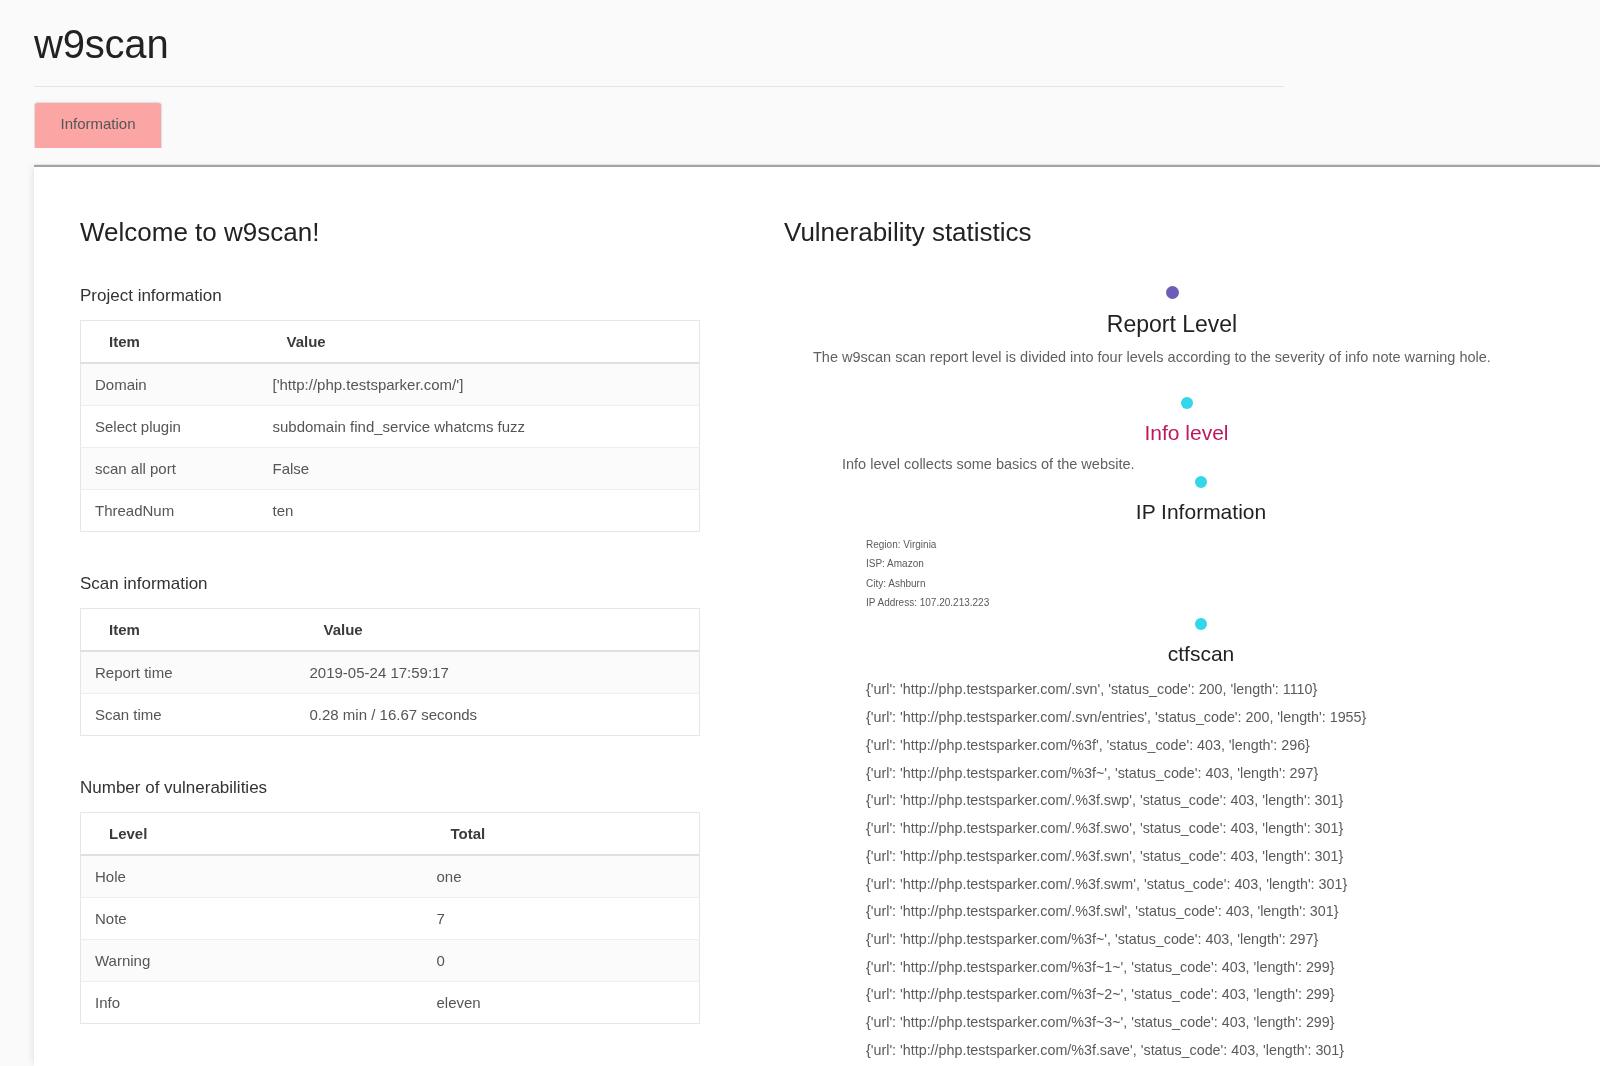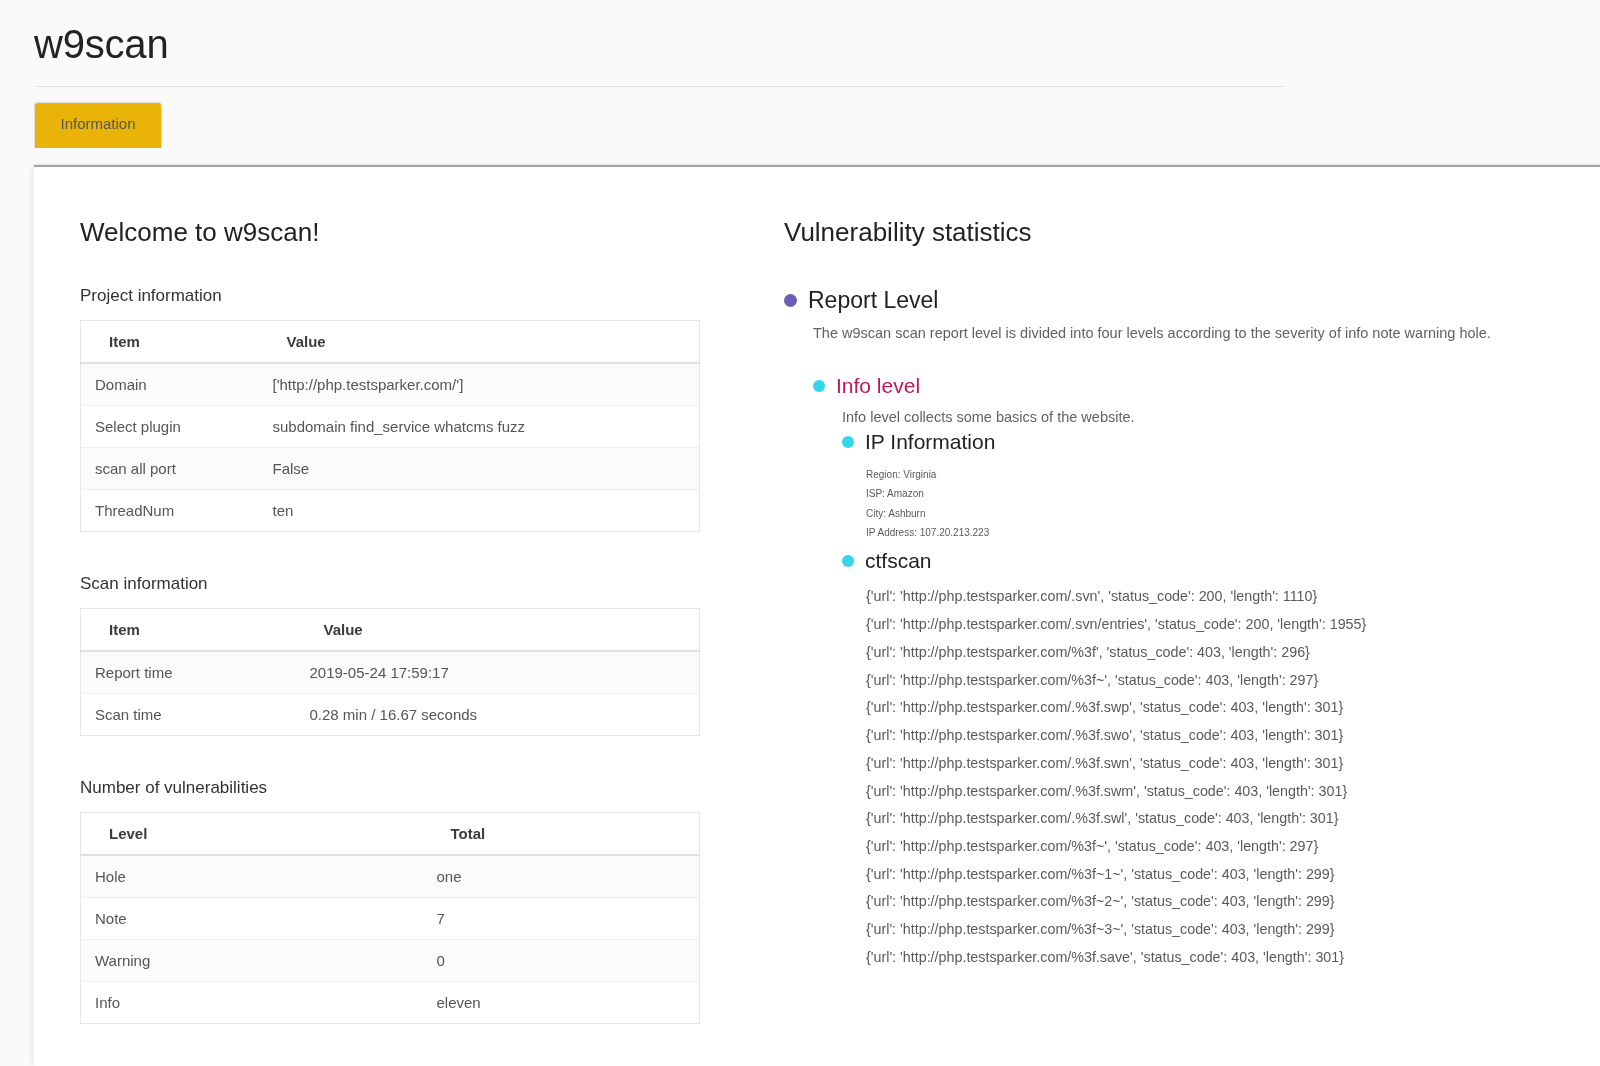--- a/index.html
+++ b/index.html
@@ -39,21 +39,21 @@
     height: 44px;
     margin: 15px 0 0 34px;
     z-index: 3;
   }
   .tab {
     position: absolute;
     left: 0; top: 0;
     min-width: 128px;
     height: 46px;
     padding: 12px 22px 0 22px;
-    background: #eab308;
+    background: #fca5a5;
     border: 1px solid #e0e0e0;
     border-bottom: none;
     border-radius: 4px 4px 0 0;
     font-size: 15px;
     color: #555;
     text-align: center;
     box-shadow: 0 -1px 3px rgba(0,0,0,0.035);
   }
 
   
@@ -121,20 +121,21 @@
   .v-note    { color: #d8d83c; }
   .v-warning { color: #1e7b2e; }
   .v-info    { color: #2aa7c4; }
 
   
   .node { margin-bottom: 6px; }
   .node-head {
     display: flex;
     align-items: center;
     gap: 11px;
+    flex-direction: column;
   }
   .dot {
     display: inline-block;
     border-radius: 50%;
     flex: 0 0 auto;
   }
   .dot-lvl1 { width: 13px; height: 13px; background: #6b5fb5; }
   .dot-lvl2 { width: 12px; height: 12px; background: #33d6ea; }
   .dot-lvl3 { width: 12px; height: 12px; background: #33d6ea; }
 

